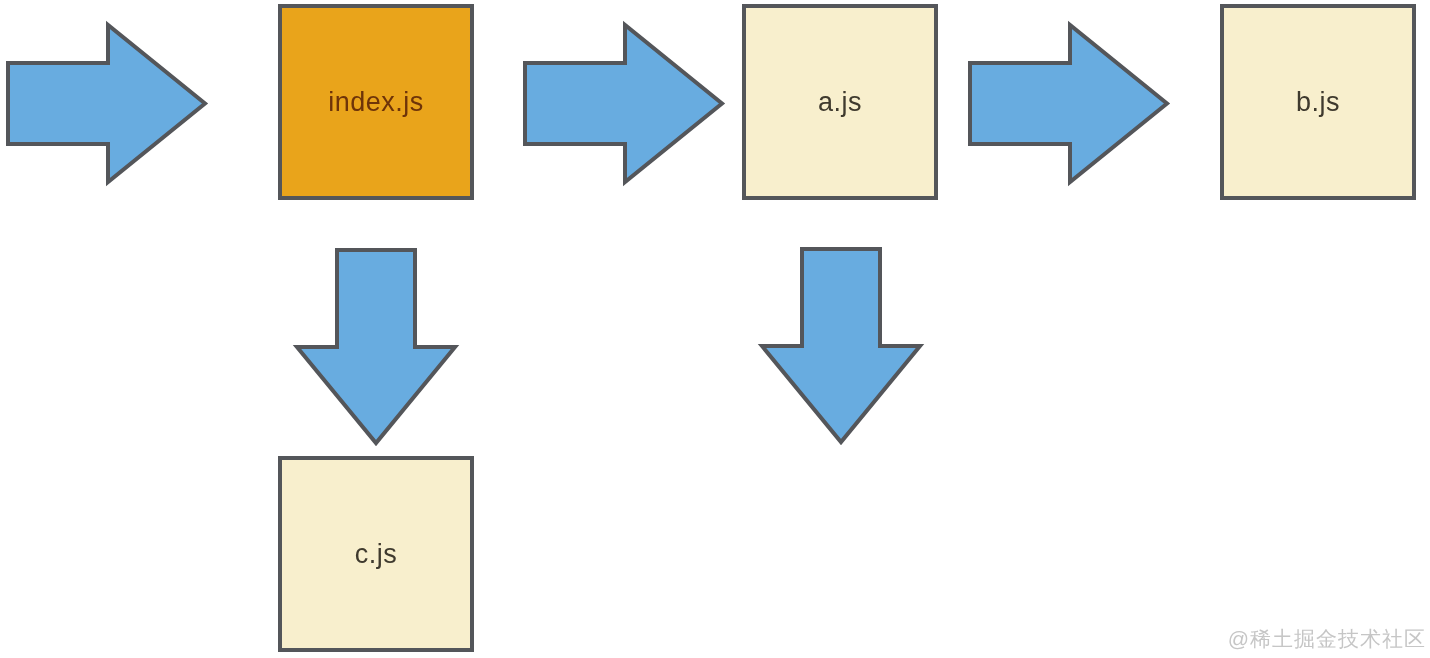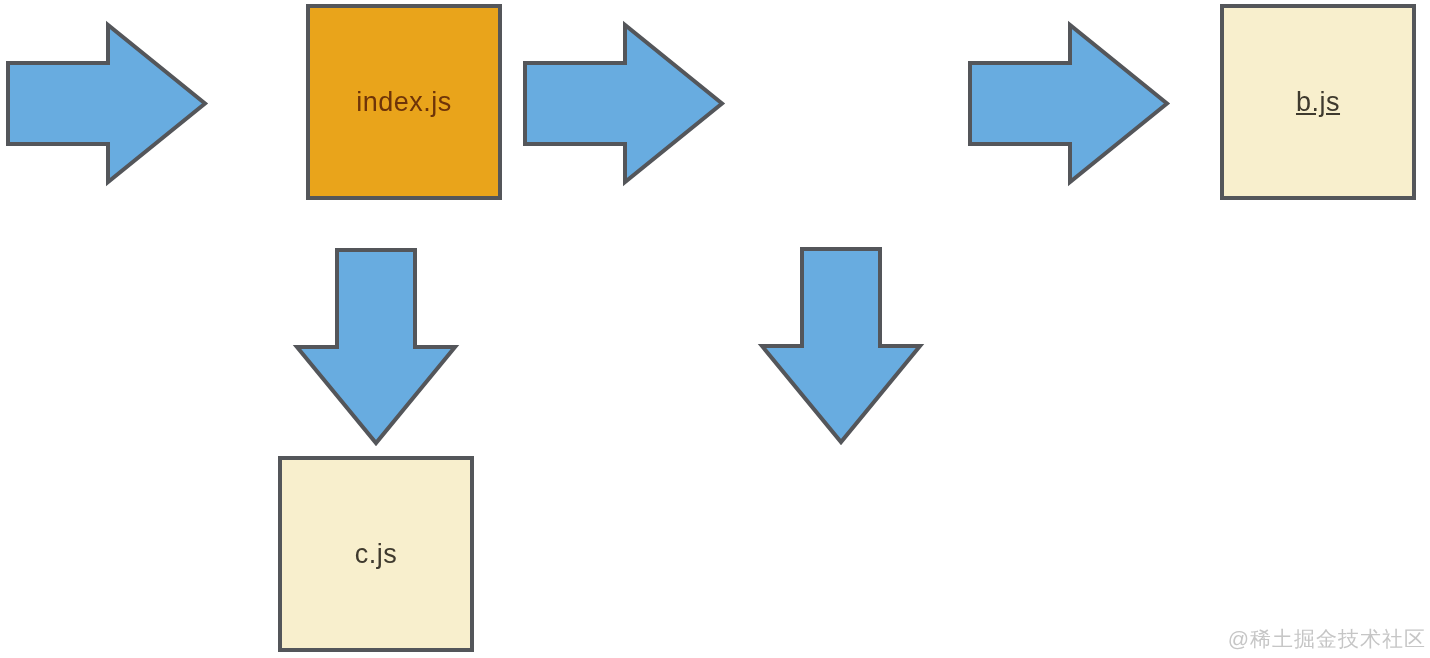--- a/index.html
+++ b/index.html
@@ -31,40 +31,39 @@
     border: 4px solid var(--outline);
     display: flex;
     align-items: center;
     justify-content: center;
     font-size: 27px;
     letter-spacing: 0.5px;
   }
   .node-entry {
     background: var(--entry-fill);
     color: var(--entry-text);
-    margin-left: 28px;
   }
   .node-module {
     background: var(--module-fill);
     color: var(--module-text);
   }
   .arrow {
     position: absolute;
     overflow: visible;
   }
   .arrow polygon {
     fill: var(--arrow-fill);
     stroke: var(--outline);
     stroke-width: 4;
     stroke-linejoin: miter;
   }
   
   .pos-index { left: 278px; top: 4px; }
   .pos-a     { left: 742px; top: 4px; }
-  .pos-b     { left: 1220px; top: 4px; text-decoration: underline; }
+  .pos-b     { left: 1220px; top: 4px; }
   .pos-c     { left: 278px; top: 456px; text-align: right; }
   .pos-d     { left: 742px; top: 455px; }
   
   .pos-arrow-in        { left: 8px;   top: 25px; }
   .pos-arrow-index-a   { left: 525px; top: 25px; }
   .pos-arrow-a-b       { left: 970px; top: 25px; }
   .pos-arrow-index-c   { left: 297px; top: 250px; }
   .pos-arrow-a-d       { left: 762px; top: 249px; }
   .watermark {
     position: absolute;
@@ -85,20 +84,23 @@
   </svg>
 
   <div class="node node-entry pos-index">
     <span>index.js</span>
   </div>
 
   <svg class="arrow pos-arrow-index-a" width="197" height="157" viewBox="0 0 197 157">
     <polygon points="0,38 100,38 100,0 197,78.5 100,157 100,119 0,119"></polygon>
   </svg>
 
+  <div class="node node-module pos-a">
+    <span>a.js</span>
+  </div>
 
   <svg class="arrow pos-arrow-a-b" width="197" height="157" viewBox="0 0 197 157">
     <polygon points="0,38 100,38 100,0 197,78.5 100,157 100,119 0,119"></polygon>
   </svg>
 
   <div class="node node-module pos-b">
     <span>b.js</span>
   </div>
 
   <svg class="arrow pos-arrow-index-c" width="158" height="193" viewBox="0 0 158 193">

